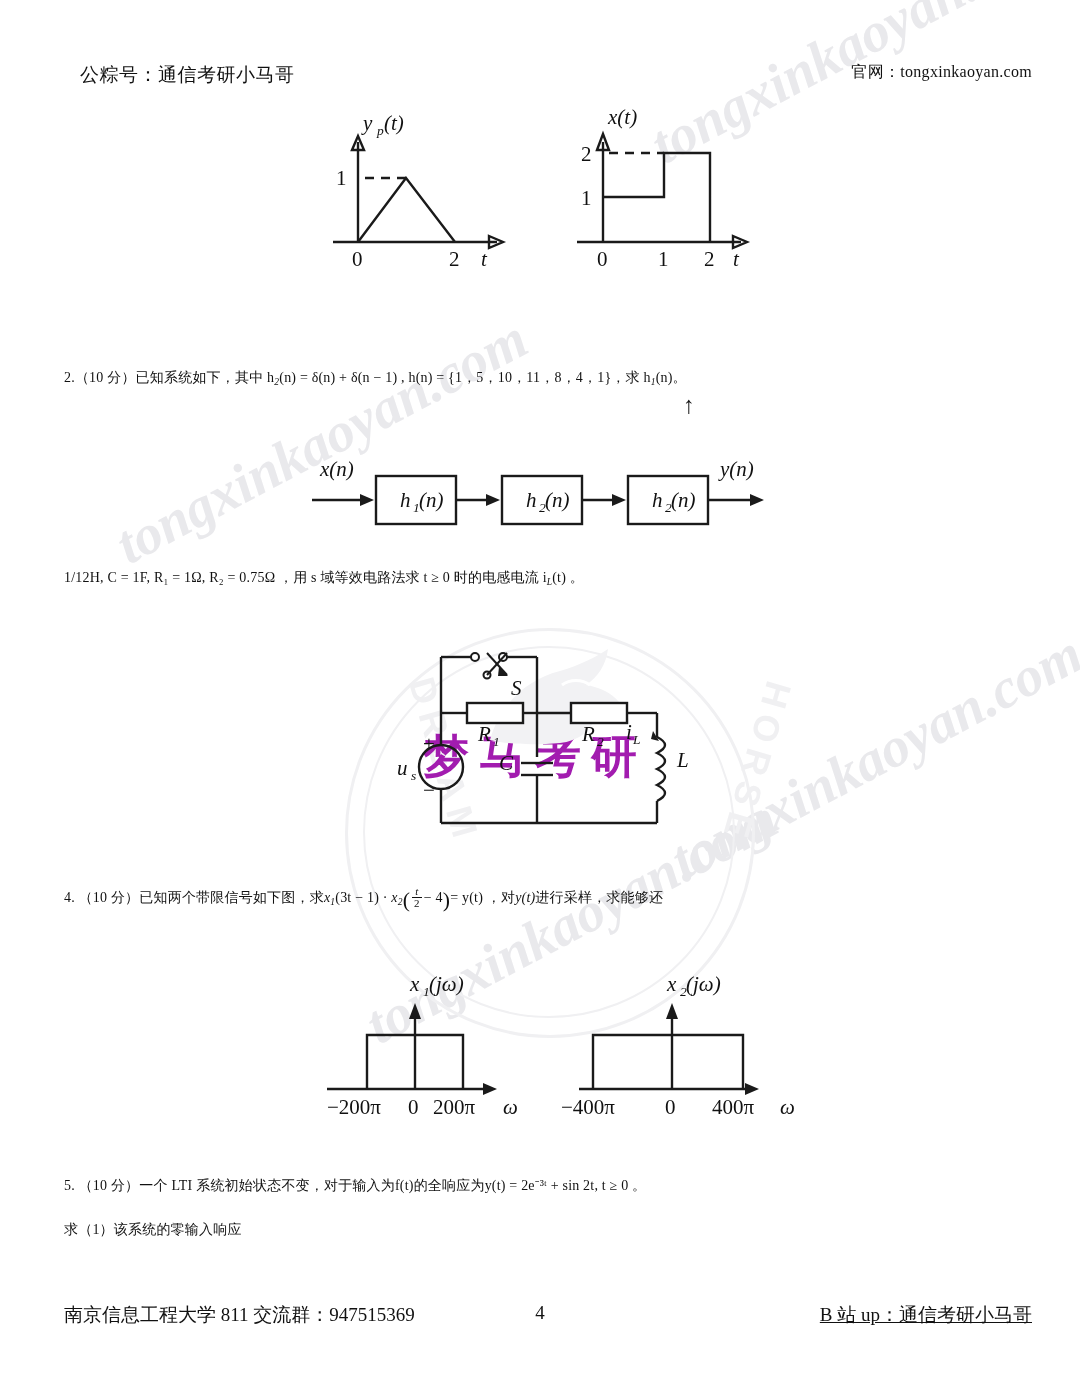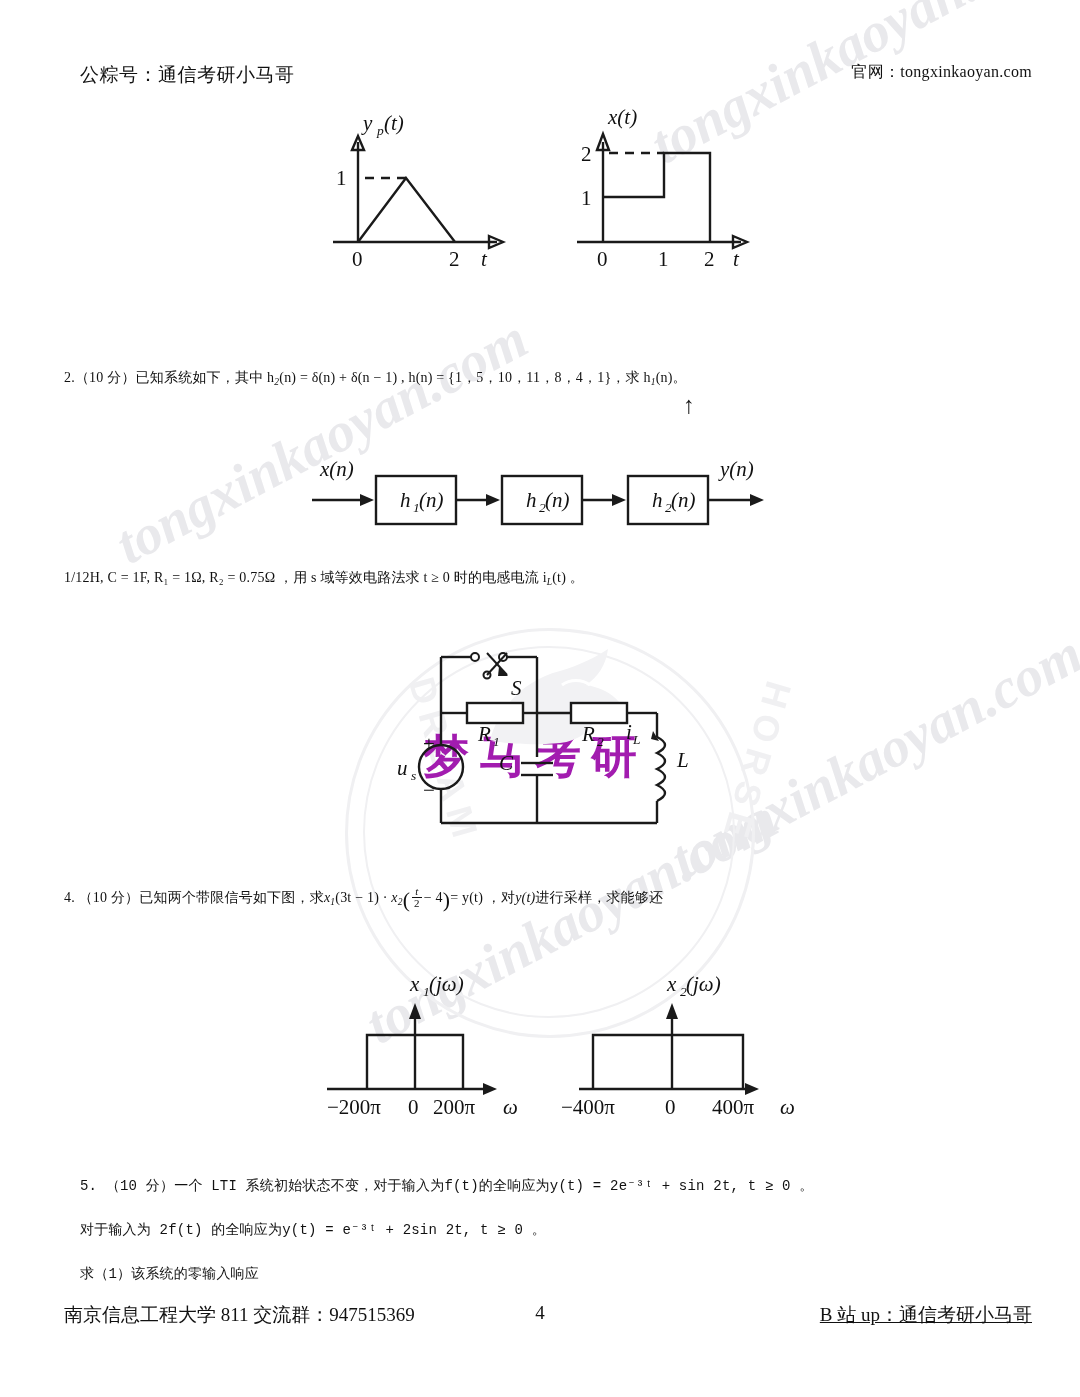--- a/index.html
+++ b/index.html
@@ -291,23 +291,22 @@
         <path class="ln" d="M26 124 L26 70 L176 70 L176 124"></path>
 
         <text class="lbl-n" x="-6" y="149">−400π</text>
         <text class="lbl-n" x="98" y="149">0</text>
         <text class="lbl-n" x="145" y="149">400π</text>
         <text class="lbl" x="213" y="149">ω</text>
       </g>
     </svg>
   </div>
 
-  <div class="q" style="left:80px;top:1164px;width:975px;font-family:Liberation Mono, monospace;">
+  <div class="q" style="left:64px;top:1164px;width:975px;">
     <div class="qline">5.  （10 分）一个 LTI 系统初始状态不变，对于输入为f(t)的全响应为y(t) = 2e⁻³ᵗ + sin 2t, t ≥ 0 。</div>
-    <div class="qline">对于输入为 2f(t) 的全响应为y(t) = e⁻³ᵗ + 2sin 2t, t ≥ 0 。</div>
     <div class="qline">求（1）该系统的零输入响应</div>
   </div>
 
   <div class="ftr">
     <div class="ftr-l">南京信息工程大学 811 交流群：947515369</div>
     <div class="ftr-c">4</div>
     <div class="ftr-r">B 站 up：通信考研小马哥</div>
   </div>
 
 </div>

